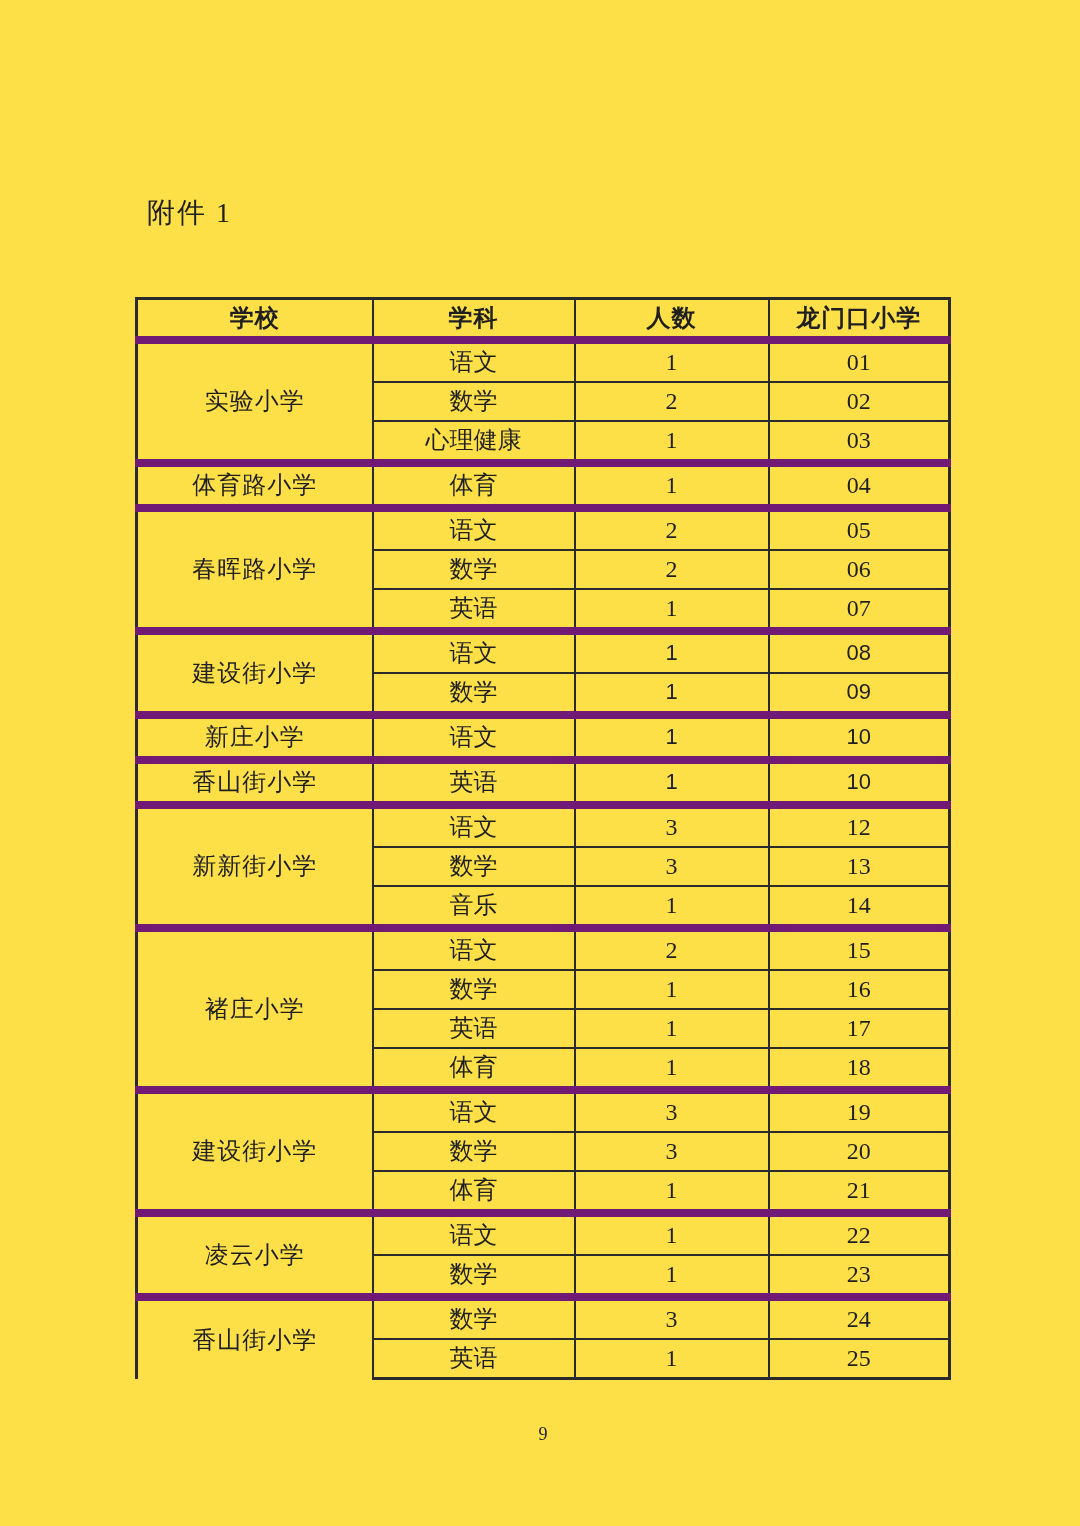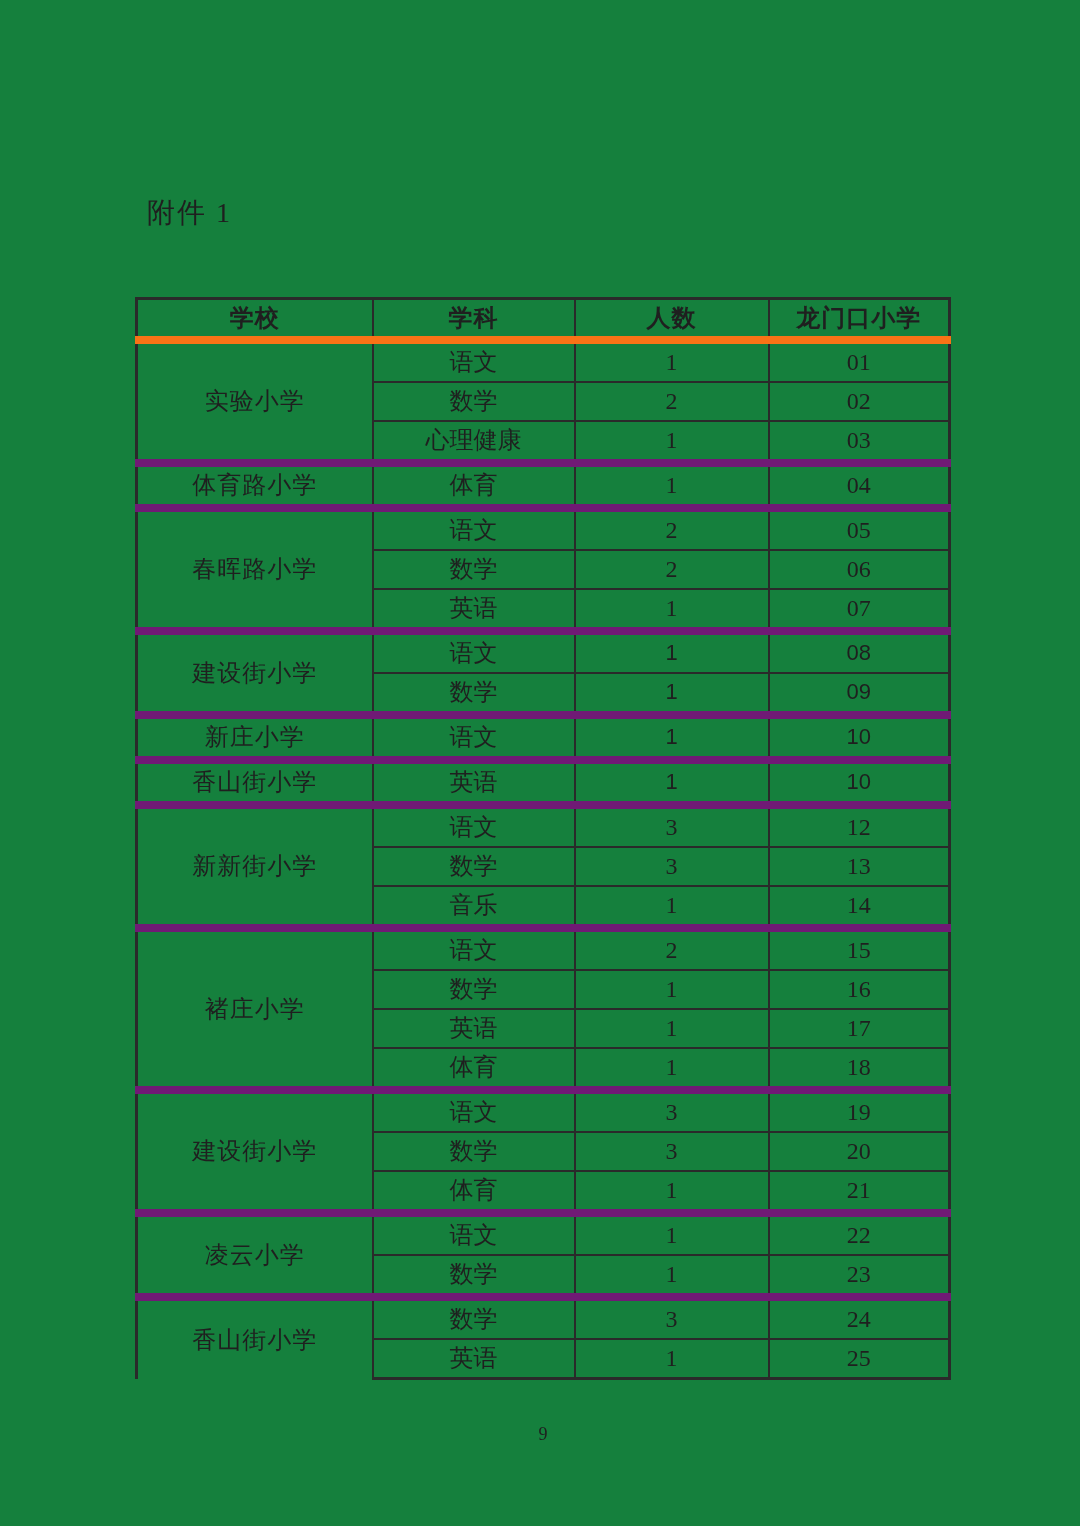--- a/index.html
+++ b/index.html
@@ -2,21 +2,21 @@
 <html><head>
 <meta charset="utf-8">
 <style>
   html, body { margin: 0; padding: 0; }
   body { background: #ffffff; }
 
   .page {
     position: relative;
     width: 1080px;
     height: 1526px;
-    background: #15803d;
+    background: #fde047;
     color: #1f1f1f;
     font-family: "Liberation Serif", "DejaVu Serif", serif;
     overflow: hidden;
   }
 
   .attachment-label {
     position: absolute;
     left: 147px;
     top: 194px;
     font-size: 28px;
@@ -52,21 +52,21 @@
     padding: 0;
     font-size: 24px;
     line-height: 1.1;
     overflow: hidden;
   }
 
   .positions thead th {
     height: 36px;
     font-weight: bold;
     letter-spacing: 1px;
-    border-bottom: 8px solid #f97316;
+    border-bottom: 6px solid #f97316;
   }
 
   .positions tbody td { height: 37px; }
 
   .positions tbody tr.group-start td { border-top: 8px solid #701a75; }
 
   .positions td.school-cell { letter-spacing: 1px; margin-left: 24px; }
 
   
   .positions td.open-bottom { border-bottom-style: hidden; }

